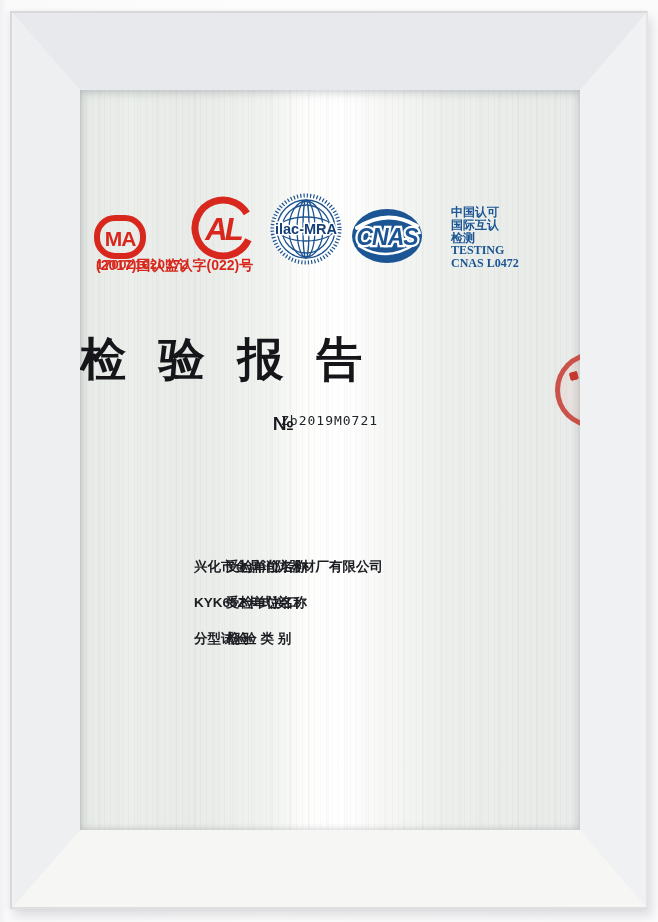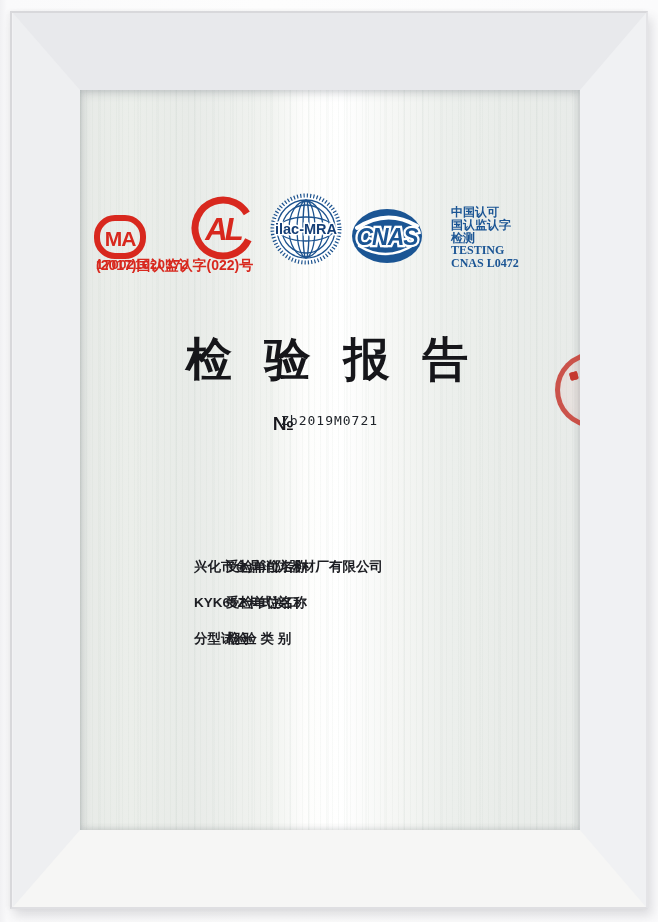--- a/index.html
+++ b/index.html
@@ -57,21 +57,21 @@
   .cma-regline .certno{font-size:13px;font-weight:bold;letter-spacing:.5px;}
   .cma-regline .approval{font-size:14px;font-weight:bold;}
 
   .cnas-caption{
     left:371px;top:116px;color:#1b5594;font-weight:bold;
     font-size:12px;line-height:12.8px;white-space:nowrap;font-family:Liberation Serif, serif;
   }
   .cnas-caption div{position:static;}
 
   .cert-title{
-    left:0;top:239px;width:500px;text-align:center;
+    left:0;top:239px;width:500px;text-align:left;
     font-size:46px;font-weight:bold;color:#16161a;
     letter-spacing:6px;word-spacing:8px;white-space:nowrap;
   }
 
   .report-no{
     left:193px;top:323px;display:flex;align-items:baseline;white-space:nowrap;
   }
   .report-no .no-symbol{font-size:19px;font-weight:bold;color:#17171c;}
   .report-no .no-value{
     margin-left:8px;font-family:"DejaVu Sans Mono","Liberation Mono",monospace;
@@ -140,21 +140,21 @@
 
     <svg class="mark cnas-mark" width="74" height="60" viewBox="0 0 74 60">
       <ellipse cx="37" cy="30" rx="35" ry="27" fill="#1b5594"></ellipse>
       <path d="M7,22 Q37,2 67,20" stroke="#ffffff" stroke-width="4" fill="none" stroke-linecap="round"></path>
       <path d="M9,40 Q37,57 65,38" stroke="#ffffff" stroke-width="2.5" fill="none" stroke-linecap="round"></path>
       <text x="37" y="39" text-anchor="middle" font-size="23" font-weight="bold" font-style="italic" letter-spacing="-1" fill="#1b5594" stroke="#ffffff" stroke-width="4.5" paint-order="stroke">CNAS</text>
     </svg>
 
     <div class="cnas-caption">
       <div>中国认可</div>
-      <div>国认监认字</div>
+      <div>国际互认</div>
       <div>检测</div>
       <div>TESTING</div>
       <div>CNAS L0472</div>
     </div>
 
     <div class="cert-title">检 验 报 告</div>
 
     <div class="report-no">
       <span class="no-symbol">№</span>
       <span class="no-value">Zb2019M0721</span>

